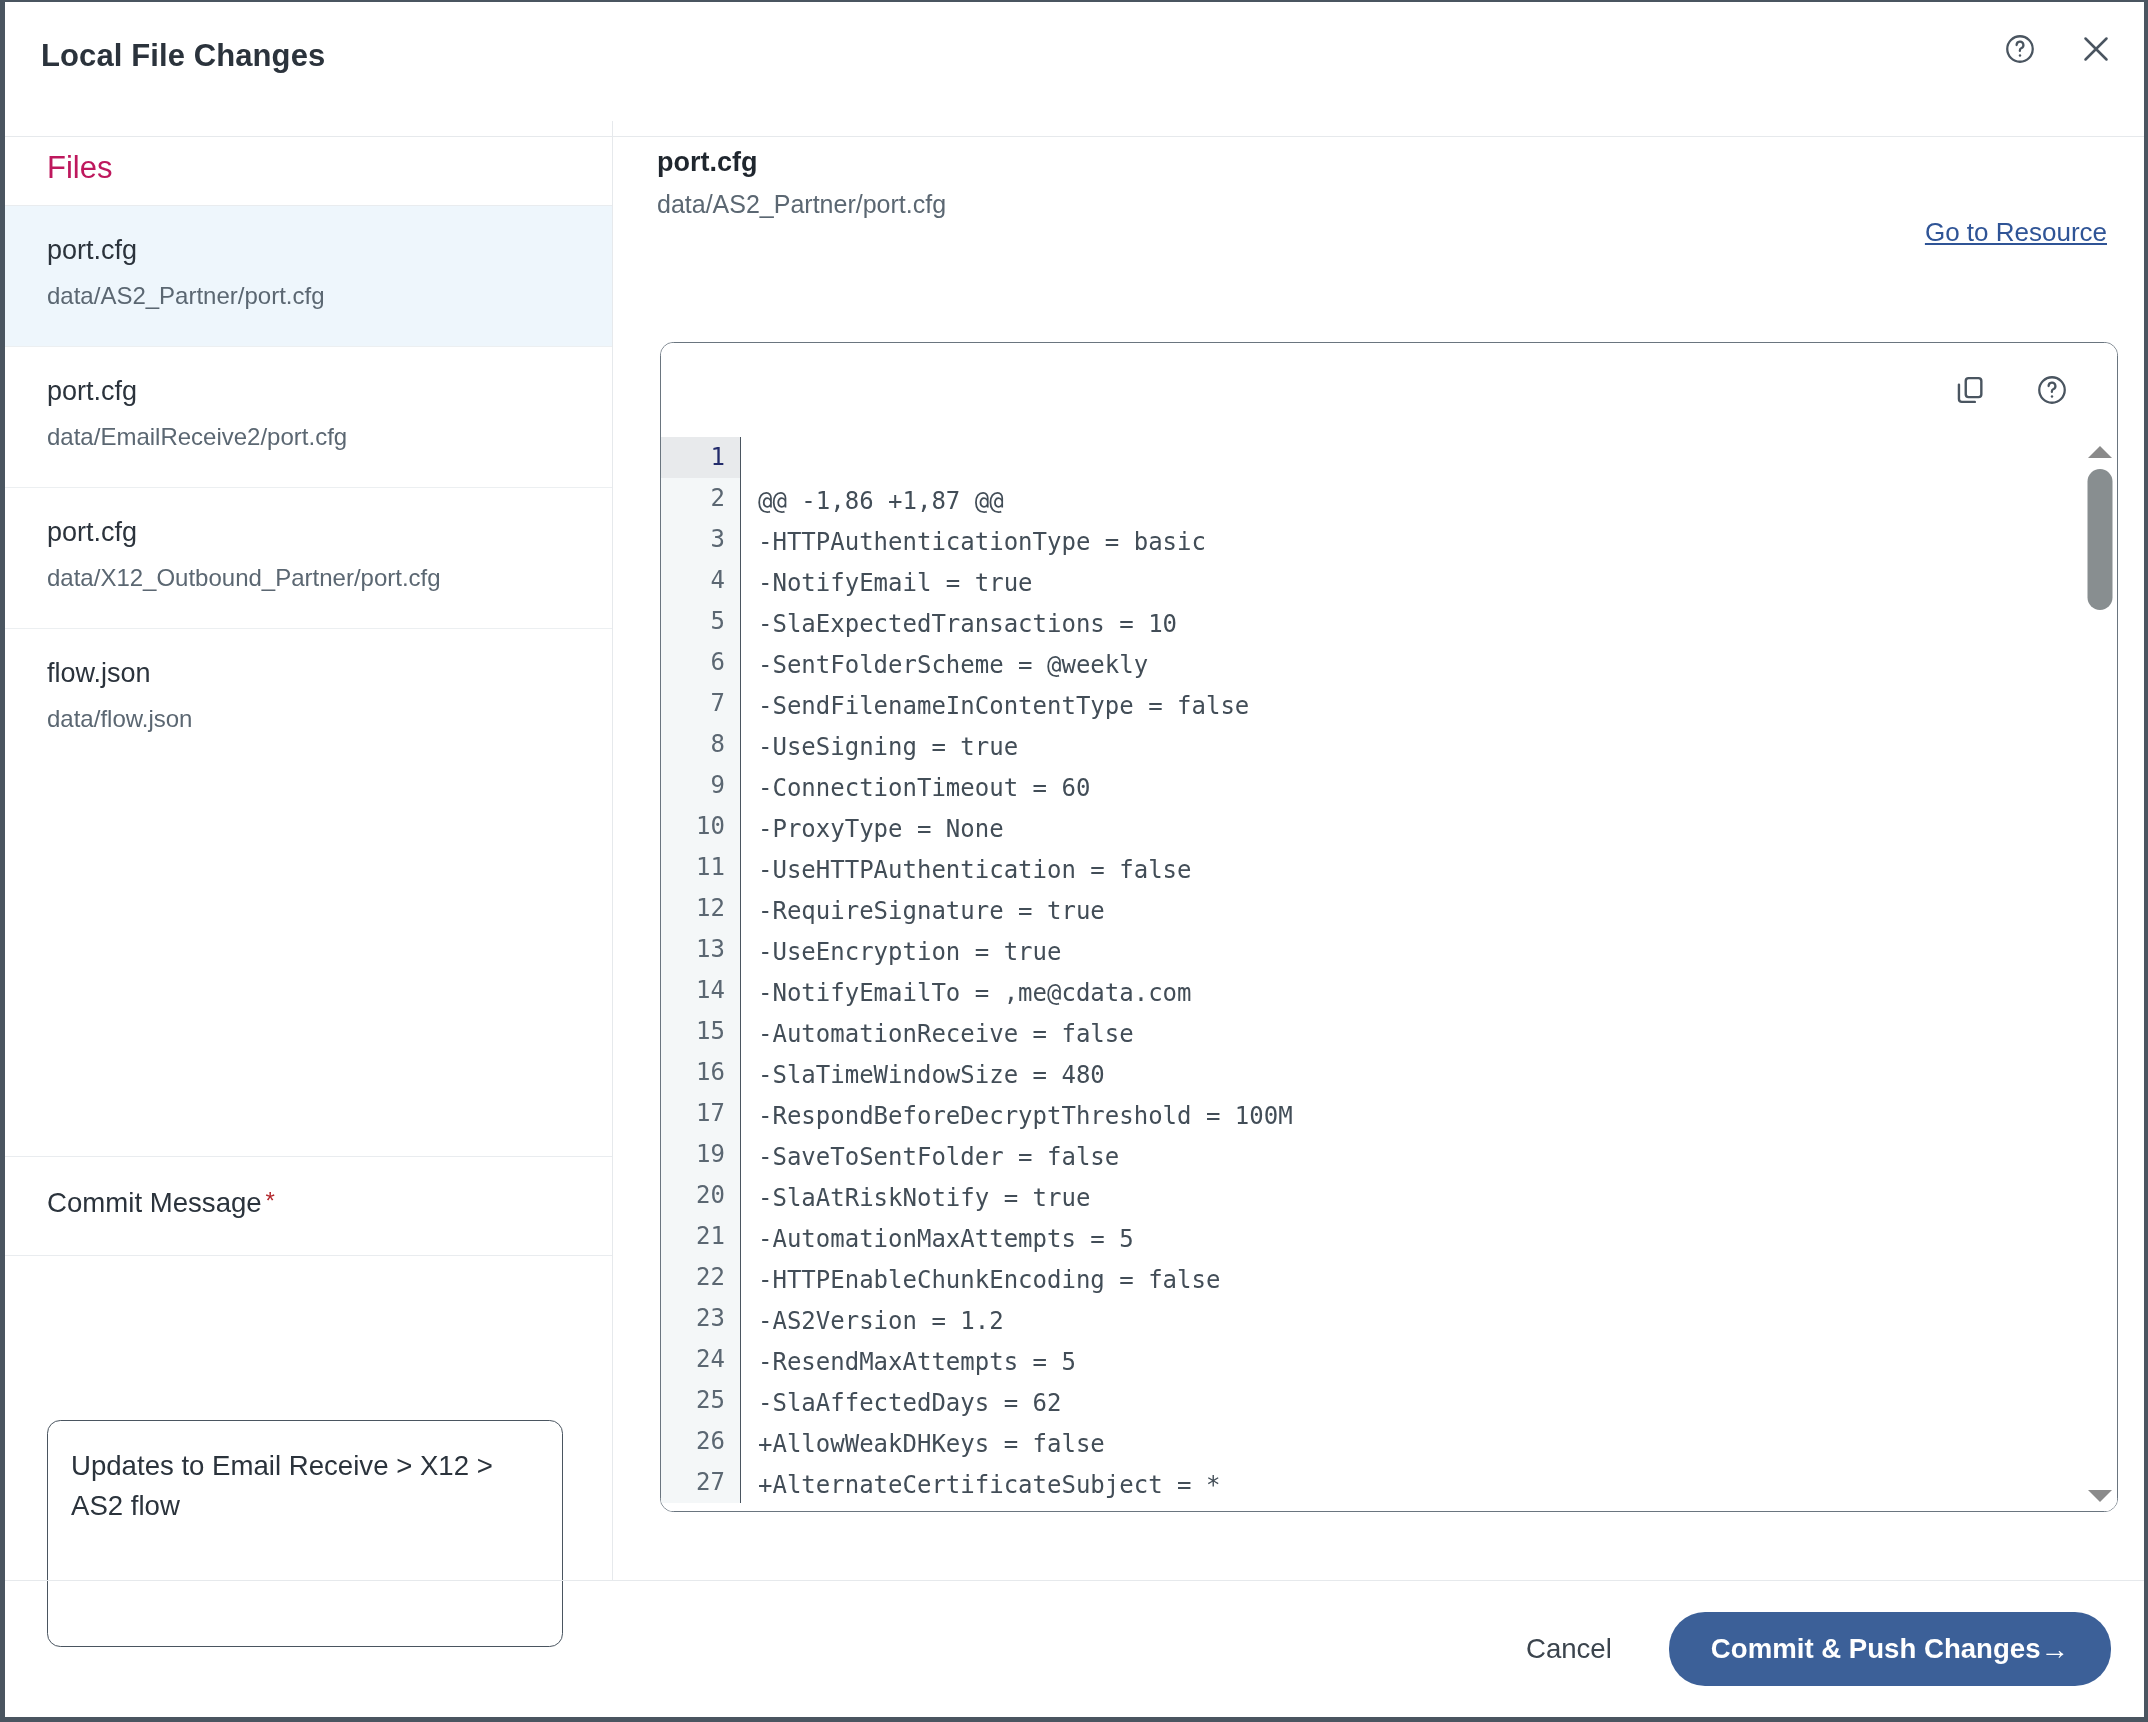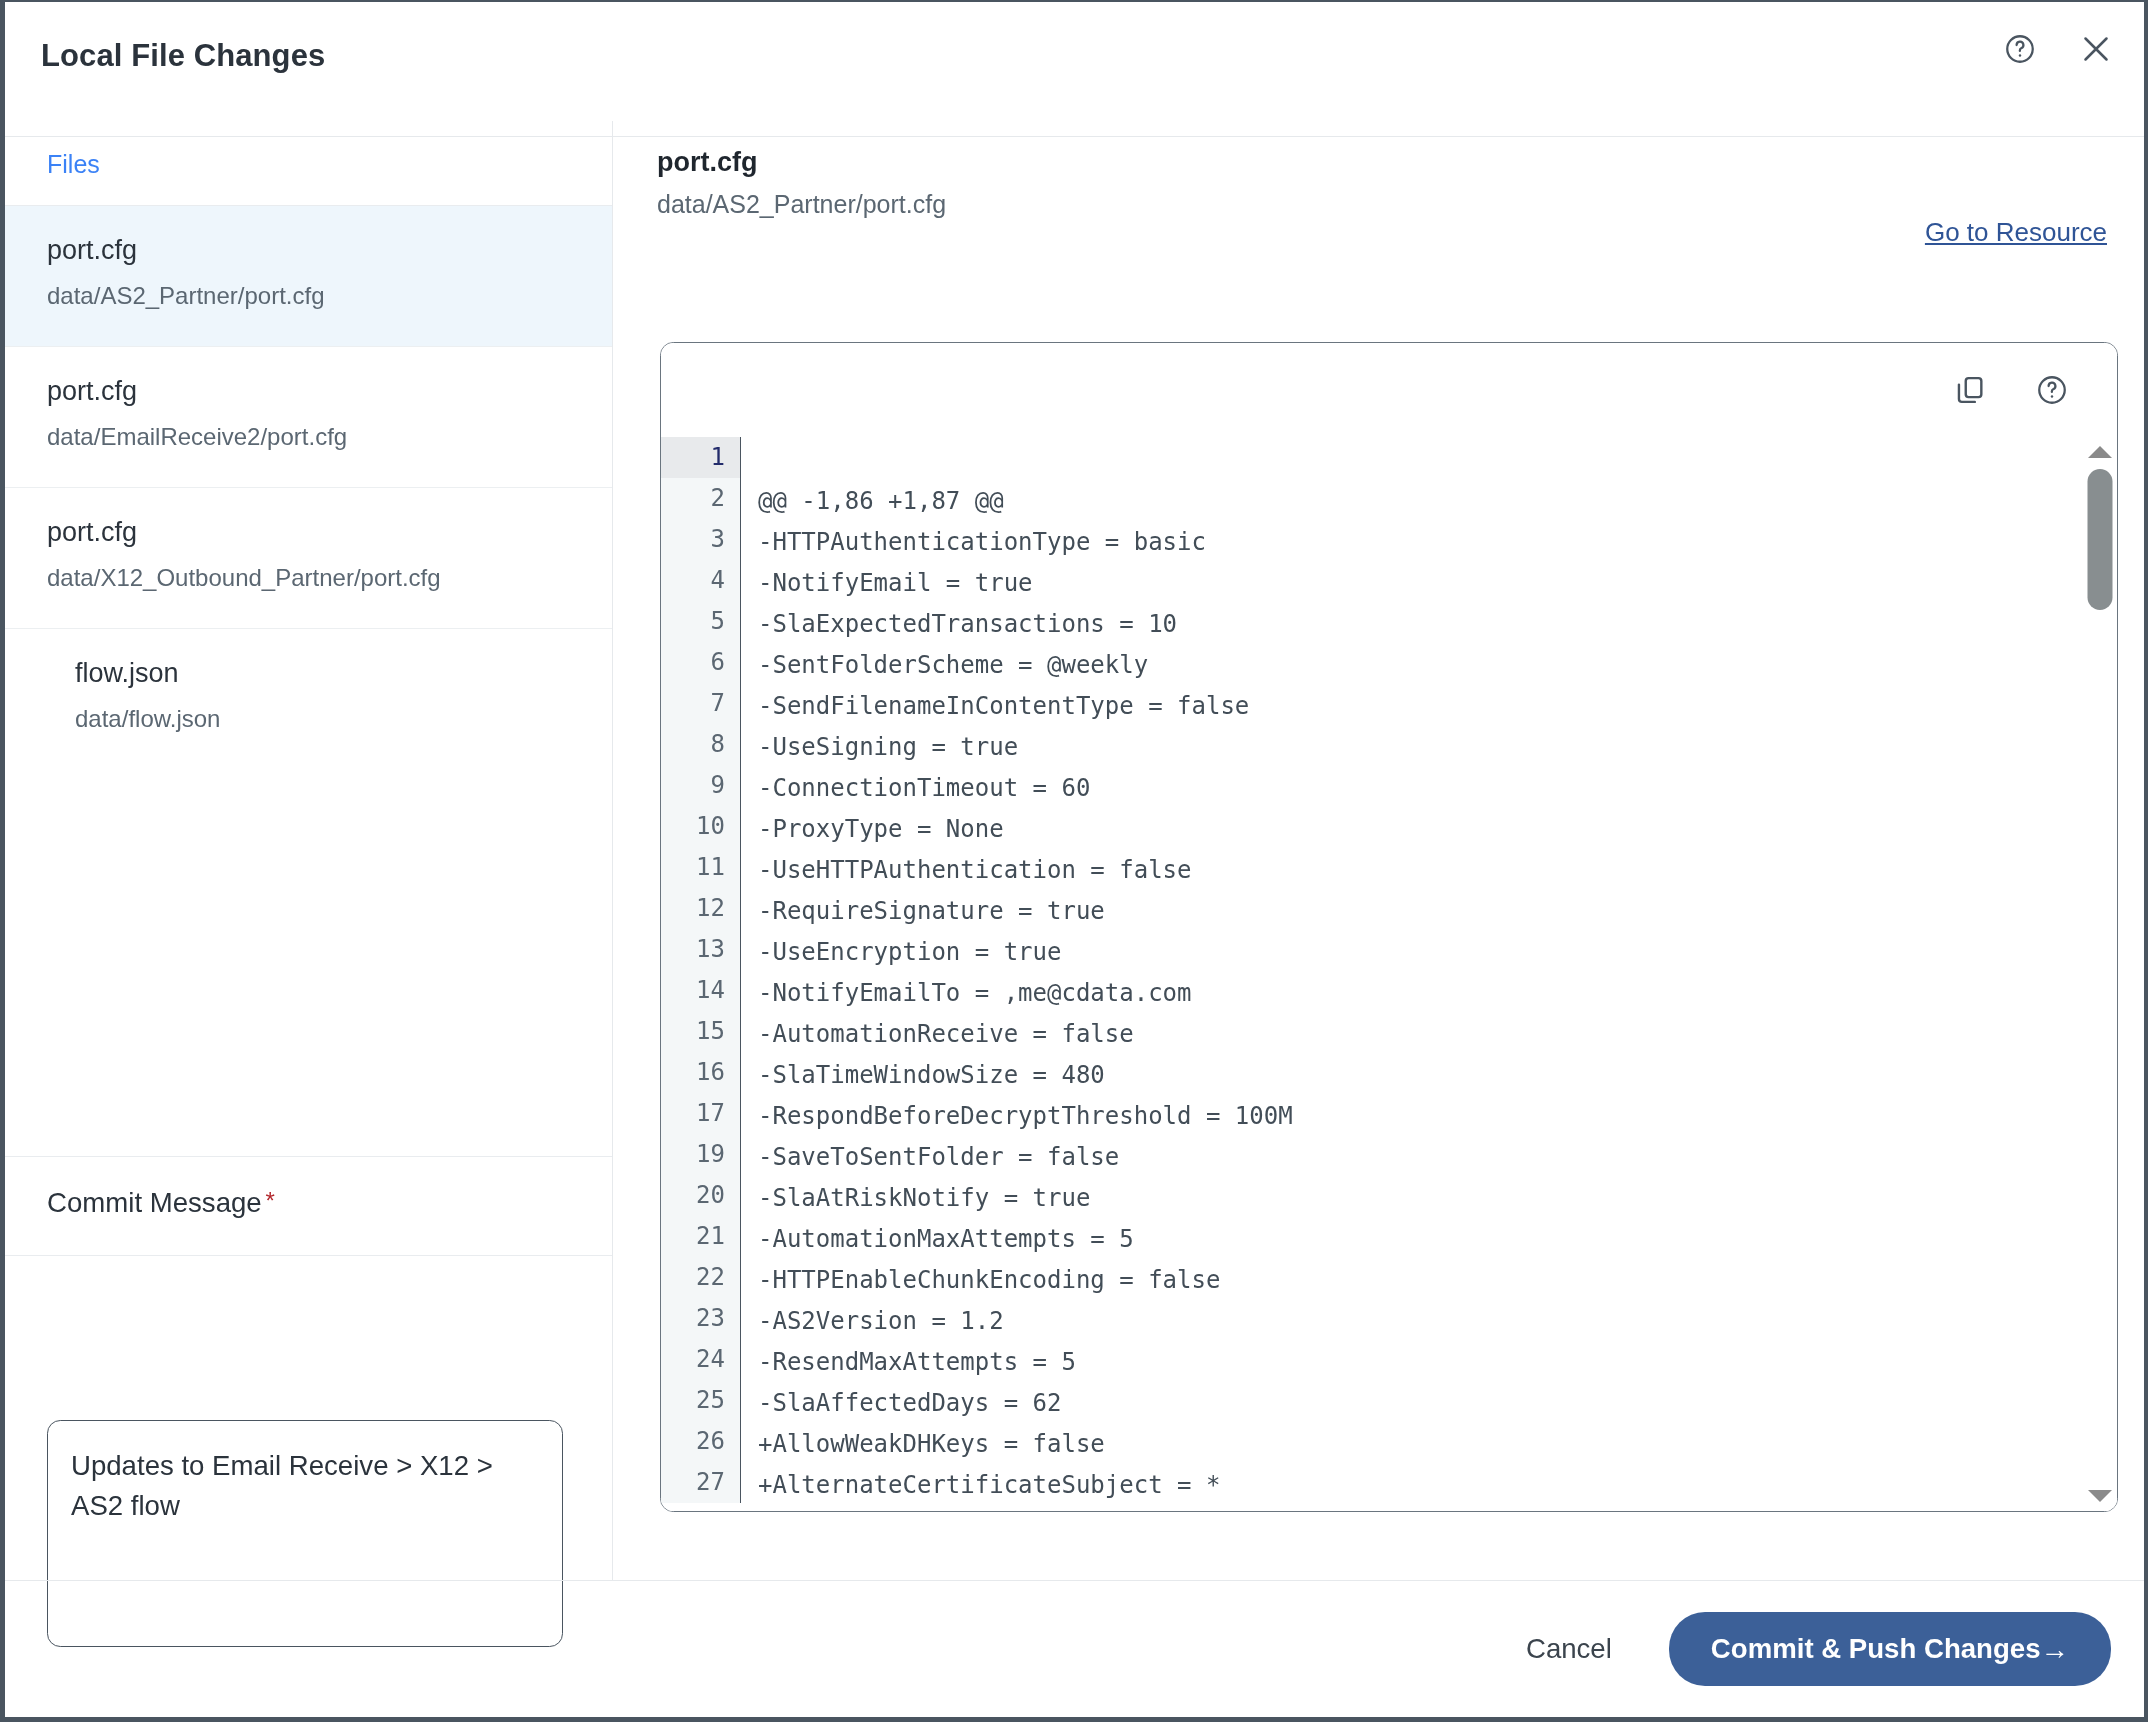--- a/index.html
+++ b/index.html
@@ -77,22 +77,22 @@
   .files-head {
     height: 85px;
     border-bottom: 1.9px solid #e9ecef;
     box-sizing: border-box;
     position: relative;
   }
   .files-title {
     position: absolute;
     left: 42px;
     top: 28.5px;
-    font-size: 25px;
-    color: #3b82f6;
+    font-size: 31px;
+    color: #be185d;
     text-align: right;
   }
   .file-list { }
   .file-item {
     position: relative;
     padding: 25px 42px 27px 42px;
     border-bottom: 1.9px solid #eceff1;
     cursor: pointer;
     box-sizing: border-box;
     min-height: 141px;
@@ -381,21 +381,21 @@
           <div class="file-path">data/AS2_Partner/port.cfg</div>
         </div>
         <div class="file-item">
           <div class="file-name">port.cfg</div>
           <div class="file-path">data/EmailReceive2/port.cfg</div>
         </div>
         <div class="file-item">
           <div class="file-name">port.cfg</div>
           <div class="file-path">data/X12_Outbound_Partner/port.cfg</div>
         </div>
-        <div class="file-item" style="border-bottom:none;margin-left:28px;">
+        <div class="file-item" style="border-bottom:none;">
           <div class="file-name">flow.json</div>
           <div class="file-path">data/flow.json</div>
         </div>
       </div>
 
       <div class="commit-head">
         <div class="commit-label">
           <span>Commit Message</span><span class="req-star">*</span>
         </div>
       </div>

